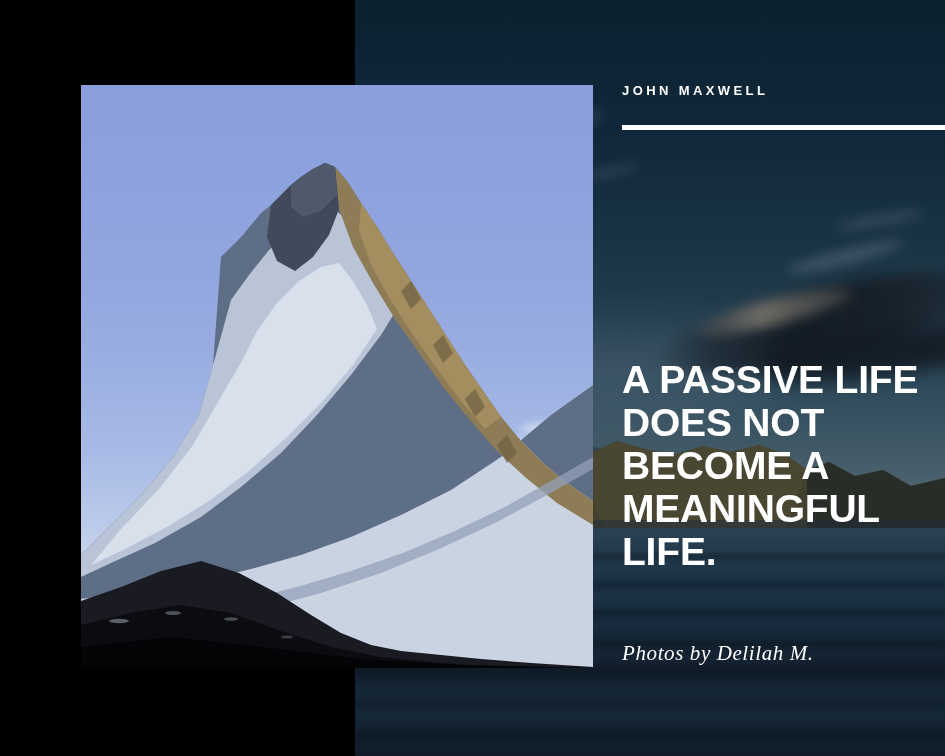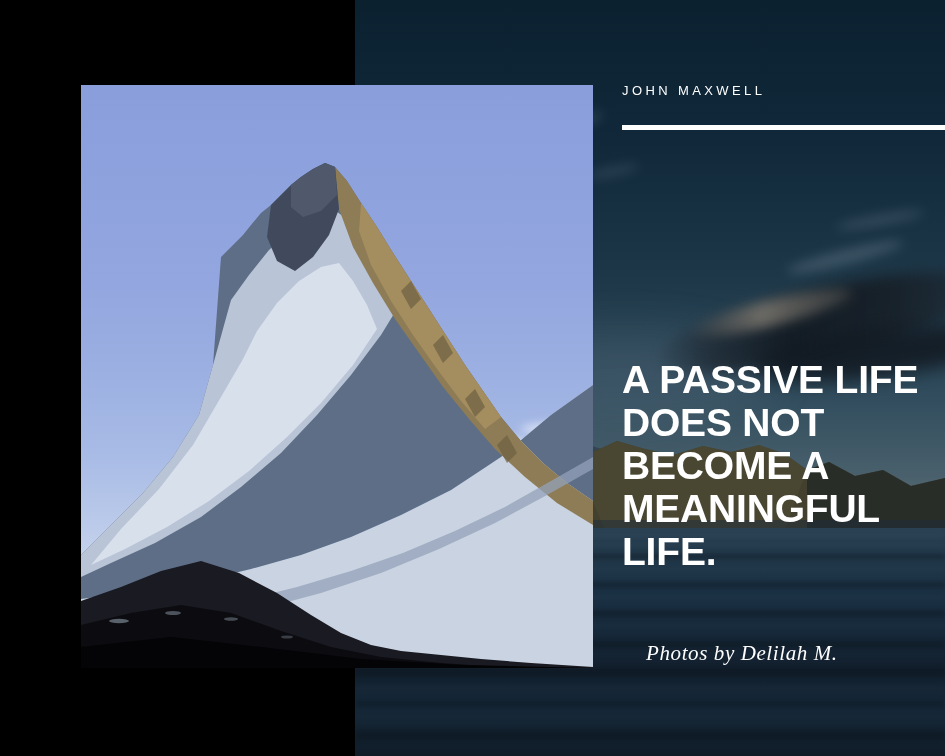--- a/index.html
+++ b/index.html
@@ -177,21 +177,21 @@
   .fgc2 { left: 400px; top: 366px; width: 70px; height: 12px; opacity:.7; }
   .fgc3 { left: 440px; top: 338px; width: 60px; height: 12px; opacity:.55; }
 
   
   .author {
     position: absolute;
     left: 622px;
     top: 82px;
     color: #ffffff;
     font-size: 13px;
-    font-weight: normal;
+    font-weight: bold;
     letter-spacing: 3.4px;
     line-height: 18px;
     white-space: nowrap;
   }
   .rule {
     position: absolute;
     left: 622px;
     top: 125px;
     width: 323px;
     height: 5px;
@@ -211,21 +211,20 @@
   .credit {
     position: absolute;
     left: 622px;
     top: 641px;
     color: #ffffff;
     font-family: "Liberation Serif", serif;
     font-style: italic;
     font-size: 21px;
     letter-spacing: 0.6px;
     white-space: nowrap;
-    margin-left: 24px;
   }
 </style>
 </head>
 <body>
 
 <div class="poster">
 
   <div class="bg-photo">
     <div class="bg-sky"></div>
 

